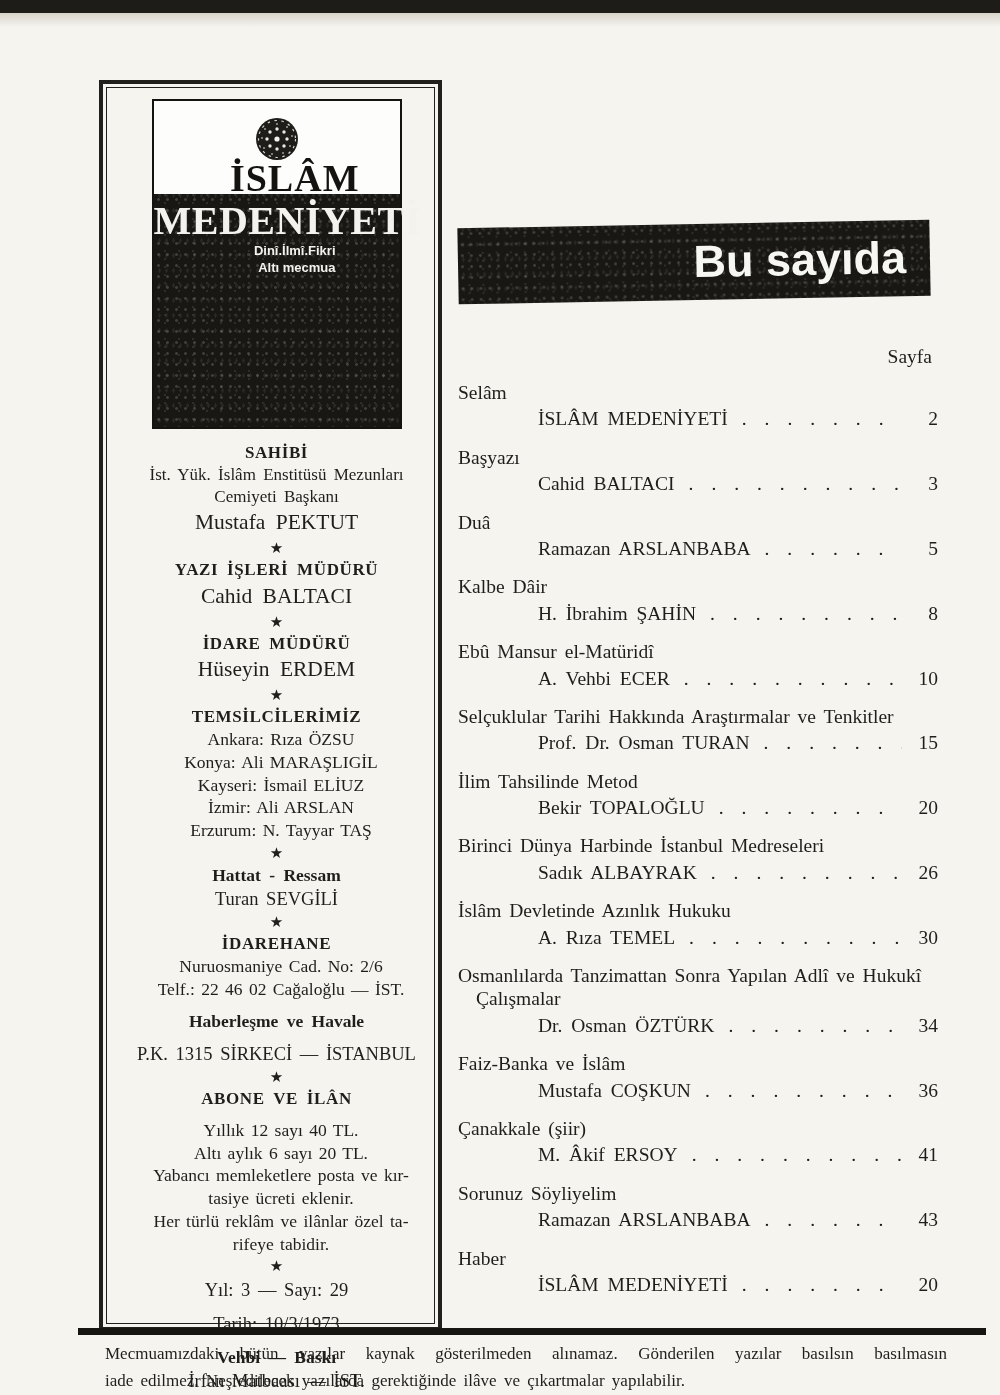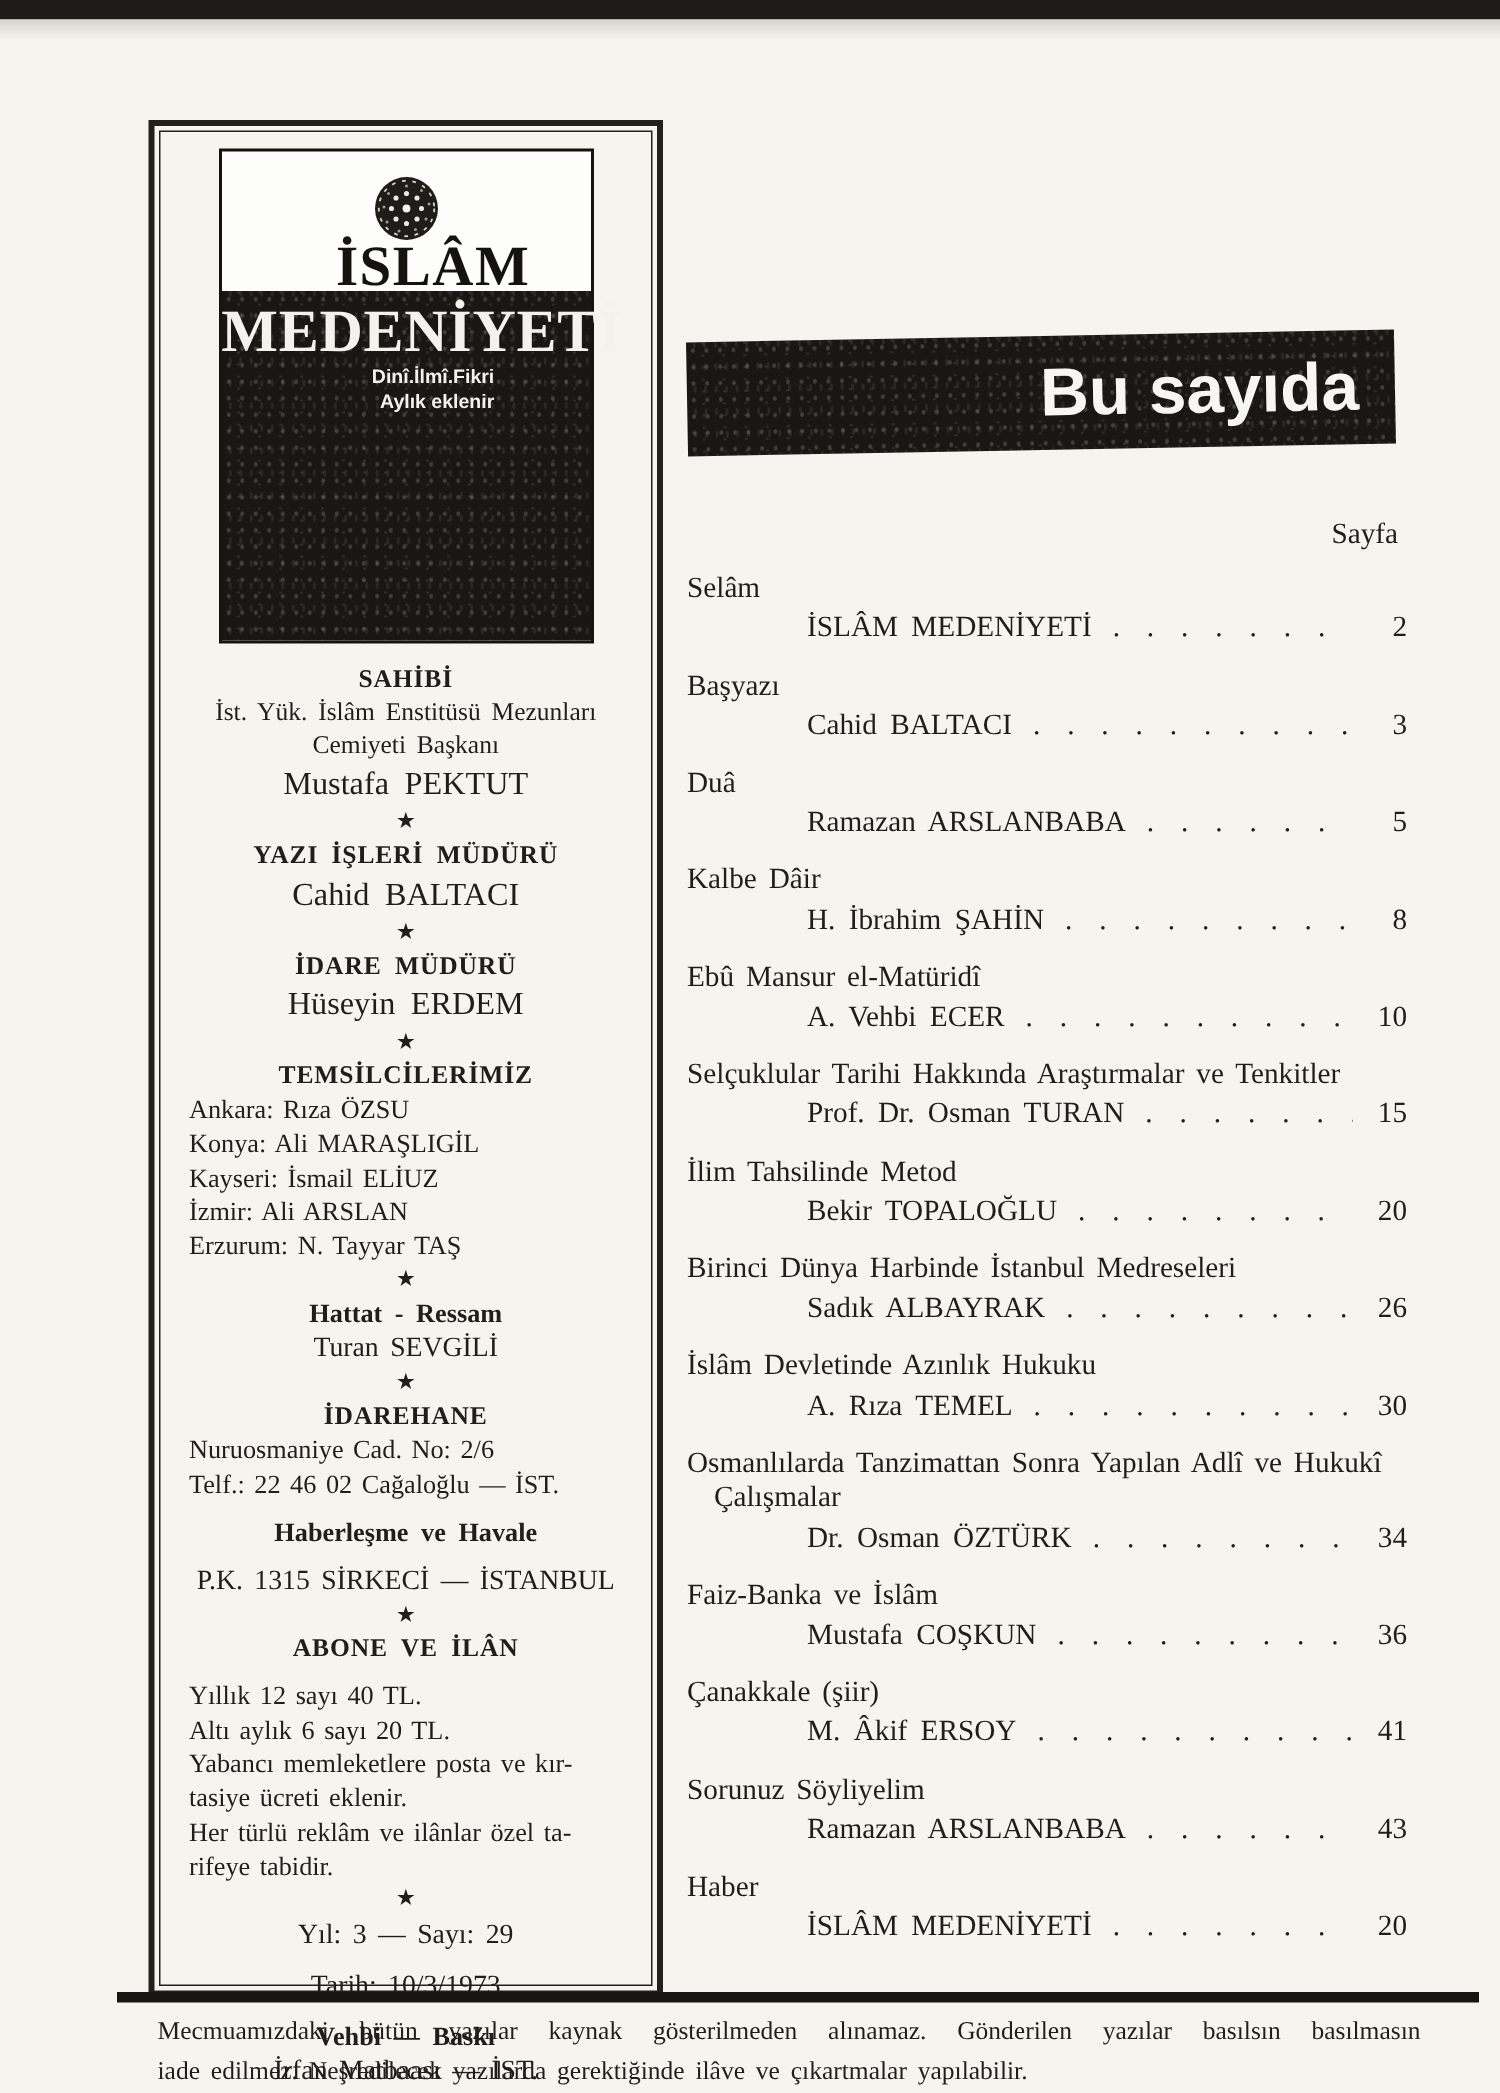--- a/index.html
+++ b/index.html
@@ -25,21 +25,21 @@
   .top-scan-shade { position:absolute; top:13px; left:0; width:100%; height:14px;
     background:linear-gradient(#d6d3ca, rgba(214,211,202,0)); }
 
   
   .sidebar {
     position:absolute; left:99px; top:80px; width:343px; height:1251px;
     border:4px solid #22201c;
   }
   .sidebar-inner {
     position:absolute; inset:3px; border:1.5px solid #22201c;
-    padding:9px 10px 0 10px; text-align:center;
+    padding:9px 10px 0 22px; text-align:center;
     font-size:17px; line-height:1.3;
   }
   
   .cover { width:250px; height:330px; margin:2px auto 13px auto;
     border:2px solid #141310; position:relative; background:#fdfdfb; }
   .cover-top { position:absolute; top:0; left:0; right:0; height:93px; }
   .rosette { position:absolute; top:15px; left:50%; transform:translateX(-50%); }
   .cover-title1 { position:absolute; bottom:-3px; right:40px;
     font-weight:bold; font-size:38px; letter-spacing:1px; color:#141310; line-height:1; }
   .cover-bottom { position:absolute; top:93px; left:0; right:0; bottom:0;
@@ -50,21 +50,21 @@
     font-weight:bold; font-size:13px; line-height:1.3; padding-right:64px; }
   .cover-sub:first-of-type { margin-top:6px; }
 
   
   .mh-label { font-weight:bold; font-size:17px; letter-spacing:0.6px; word-spacing:4px; }
   .mh-line  { font-size:17px; word-spacing:3px; }
   .mh-line.lg { font-size:18.5px; }
   .mh-name  { font-size:21.5px; word-spacing:5px; margin-top:1px; }
   .mh-star  { font-size:15px; line-height:1.15; margin:3px 0 2px 0; }
   .mh-bold-line { font-weight:bold; font-size:17.5px; word-spacing:4px; }
-  .mh-left { text-align:left; padding-left:9px; font-size:17.5px; line-height:1.3; word-spacing:2px; }
+  .mh-left { text-align:center; padding-left:9px; font-size:17.5px; line-height:1.3; word-spacing:2px; }
   .sp  { margin-top:9px; }
   .sp2 { margin-top:10px; }
 
   
   .main { position:absolute; left:458px; top:224px; width:480px; }
   .banner { width:472px; height:76px; transform:rotate(-1.05deg); transform-origin:50% 50%;
     display:flex; align-items:center; justify-content:flex-end; padding-right:24px; }
   .banner-text { color:#f6f6f2; font-family:"Liberation Sans","DejaVu Sans",sans-serif;
     font-weight:bold; font-size:45px; letter-spacing:0px; }
   .sayfa { text-align:right; font-size:19.5px; margin:46px 6px 13px 0; }
@@ -118,21 +118,21 @@
             <circle cx="10" cy="32" r="1"></circle>
               <circle cx="8" cy="22" r="1"></circle>
             <circle cx="11" cy="13" r="1"></circle>
           </g>
         </svg>
         <div class="cover-title1">İSLÂM</div>
       </div>
       <div class="cover-bottom speckle">
         <div class="cover-title2">MEDENİYETİ</div>
         <div class="cover-sub">Dinî.İlmî.Fikri</div>
-        <div class="cover-sub">Aylık eklenir</div>
+        <div class="cover-sub">Altı mecmua</div>
       </div>
     </div>
 
     <div class="mh-label">SAHİBİ</div>
     <div class="mh-line">İst. Yük. İslâm Enstitüsü Mezunları</div>
     <div class="mh-line">Cemiyeti Başkanı</div>
     <div class="mh-name">Mustafa PEKTUT</div>
 
     <div class="mh-star">★</div>
     <div class="mh-label">YAZI İŞLERİ MÜDÜRÜ</div>

